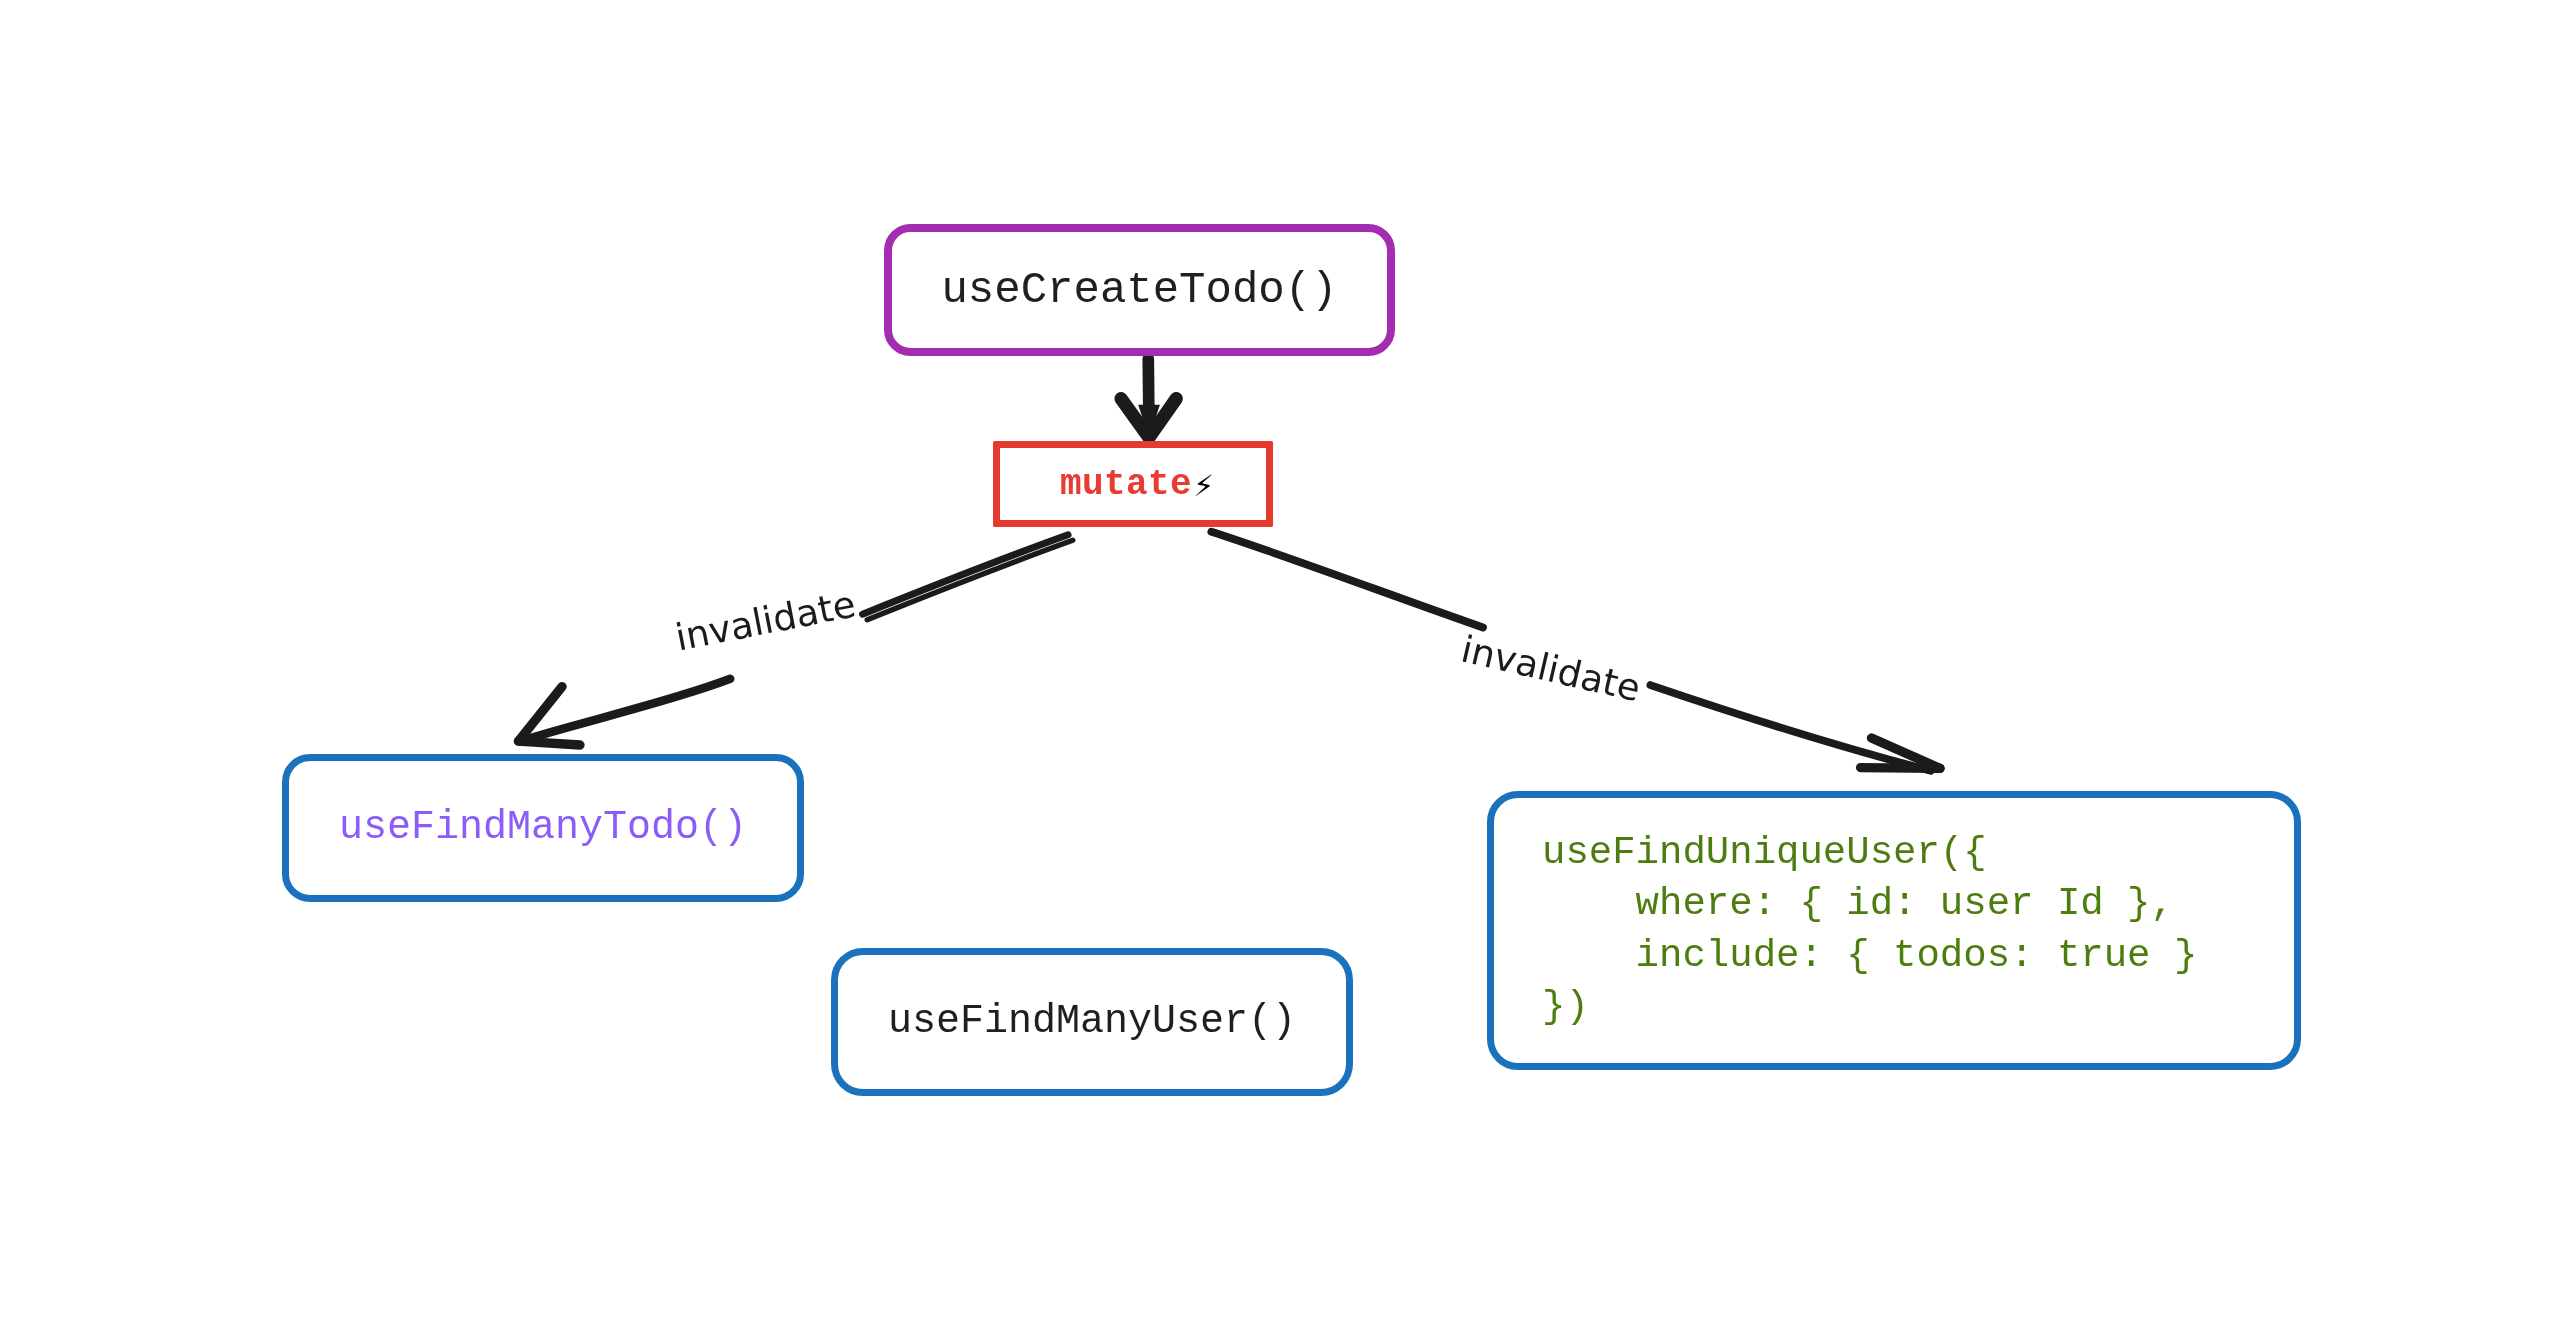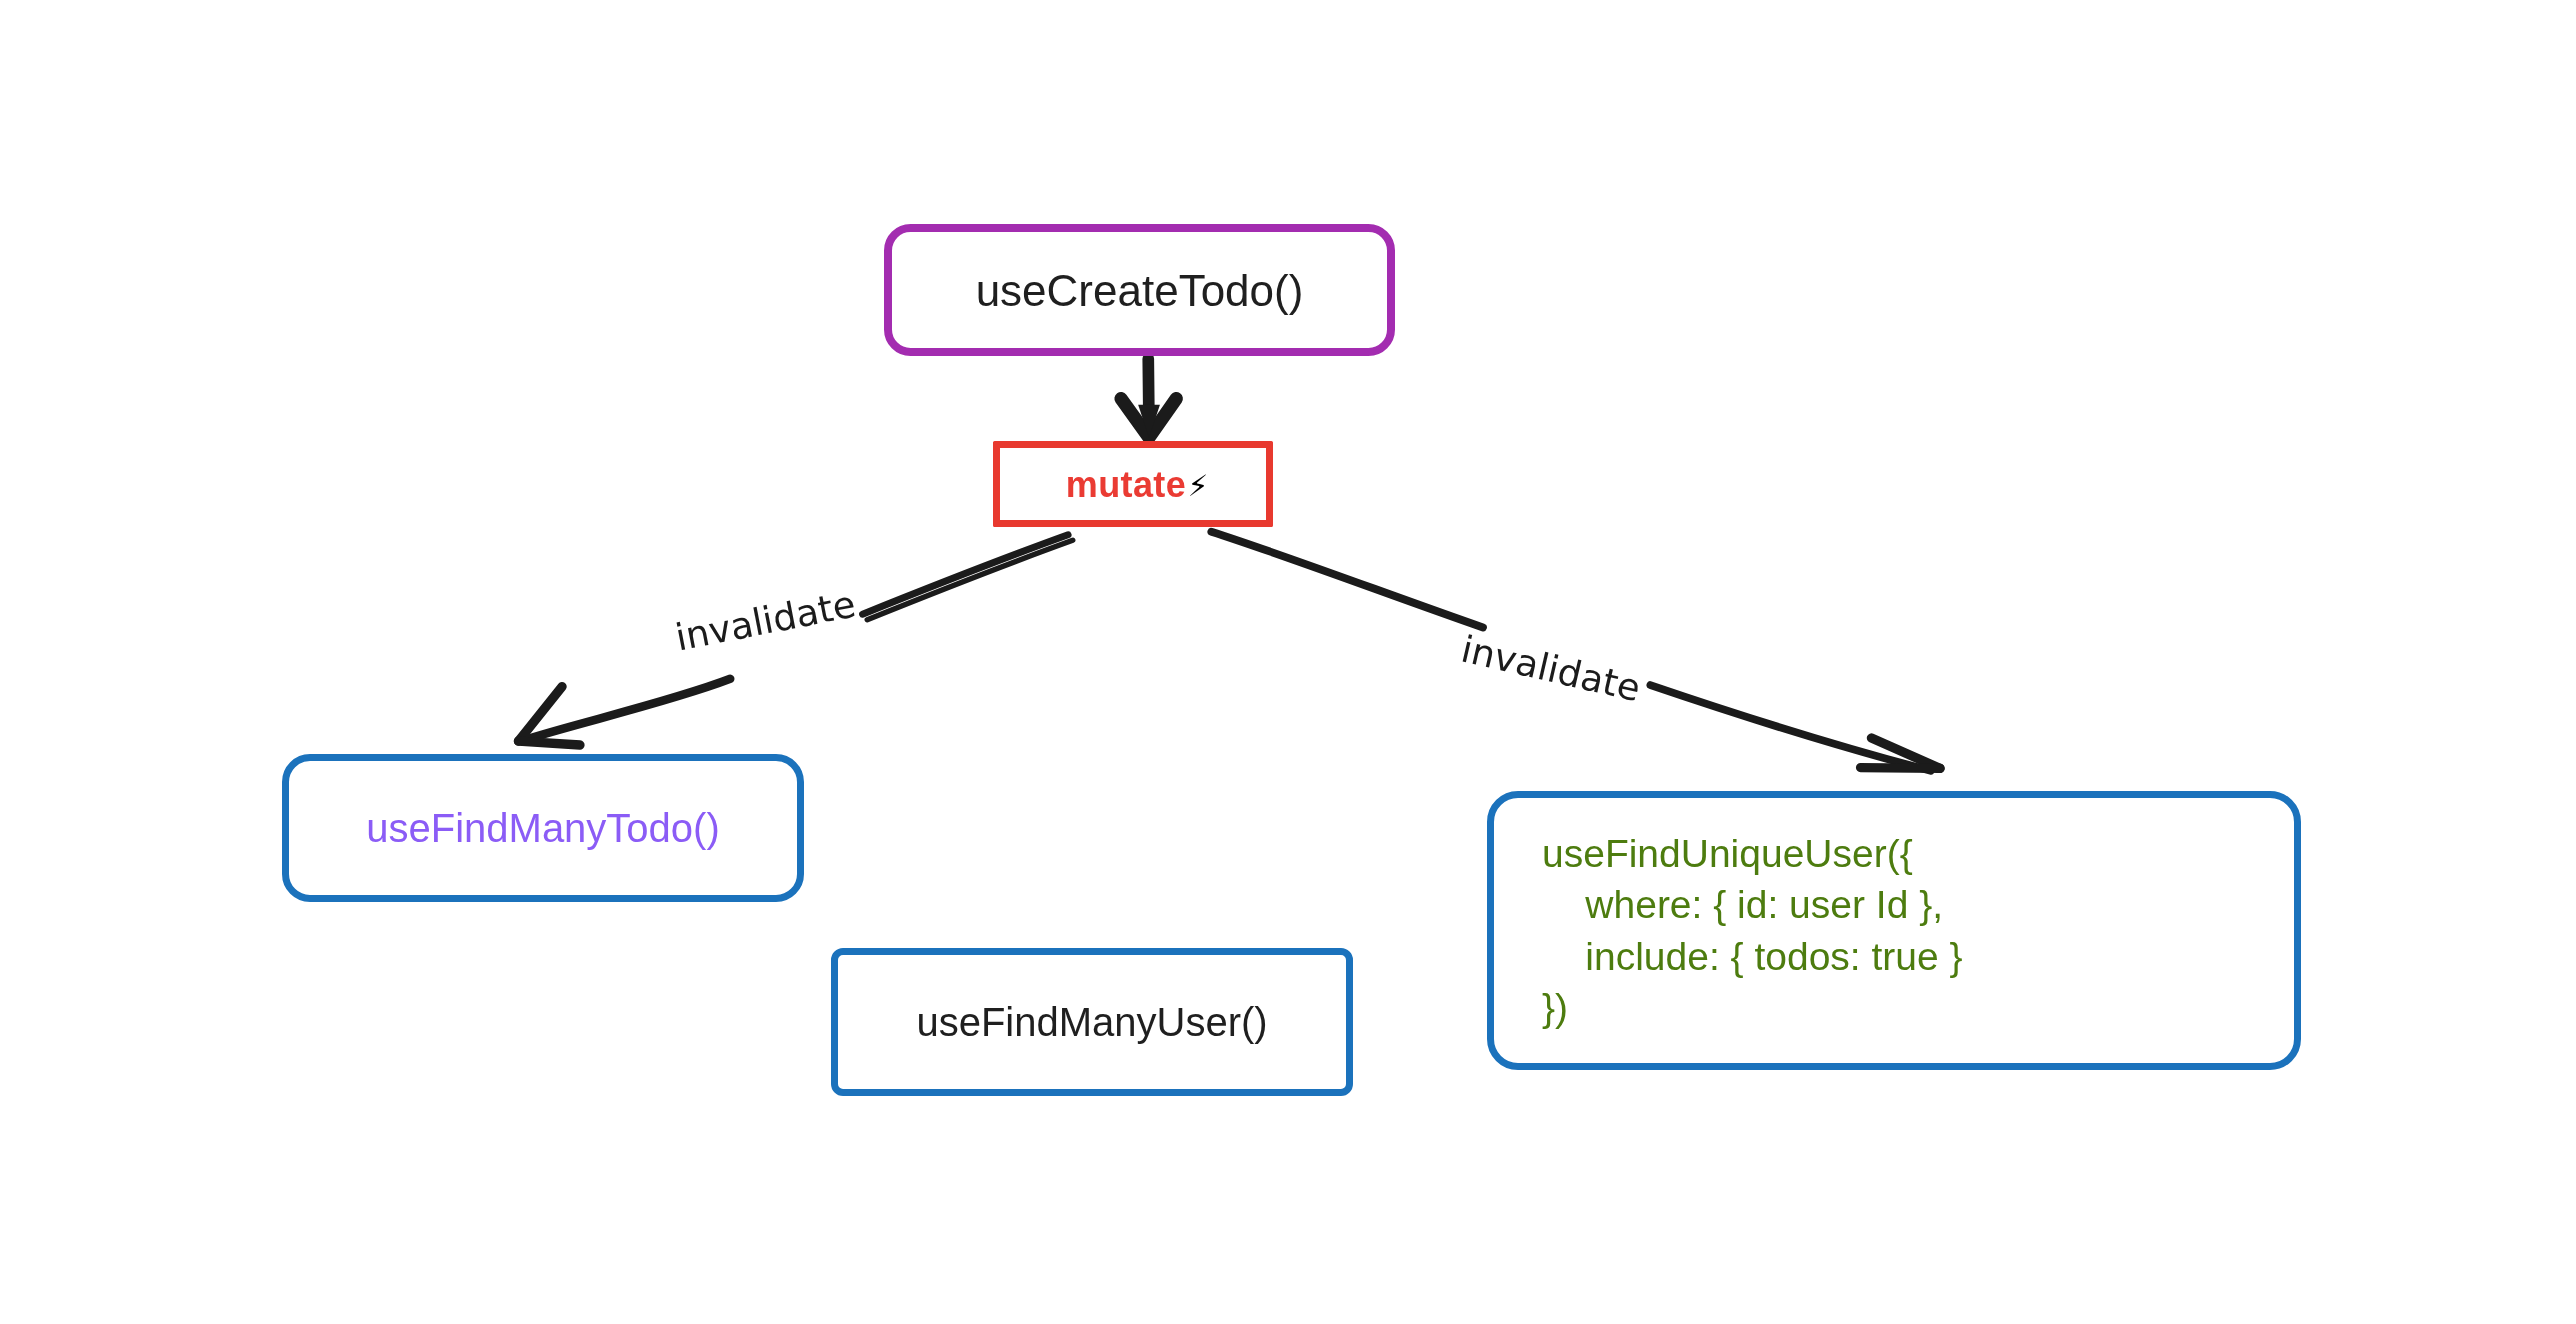--- a/index.html
+++ b/index.html
@@ -30,21 +30,21 @@
 
   
   .node {
     position: absolute;
     box-sizing: border-box;
     background: #ffffff;
     display: flex;
     align-items: center;
   }
   .node .node-label {
-    font-family: Liberation Sans, sans-serif;
+    font-family: Liberation Mono, monospace;
     white-space: pre;
     line-height: 1.25;
   }
 
   .node-create {
     left: 884px;
     top: 224px;
     width: 511px;
     height: 132px;
     border: 8.6px solid #a32cb0;
@@ -92,21 +92,21 @@
     font-size: 40px;
     color: #8b5cf6;
   }
 
   .node-find-many-user {
     left: 831px;
     top: 948px;
     width: 522px;
     height: 148px;
     border: 7.8px solid #1b72bc;
-    border-radius: 12px;
+    border-radius: 32px;
     justify-content: center;
   }
   .node-find-many-user .node-label {
     font-size: 40px;
     color: #1f1f1f;
   }
 
   .node-find-unique-user {
     left: 1487px;
     top: 791px;

